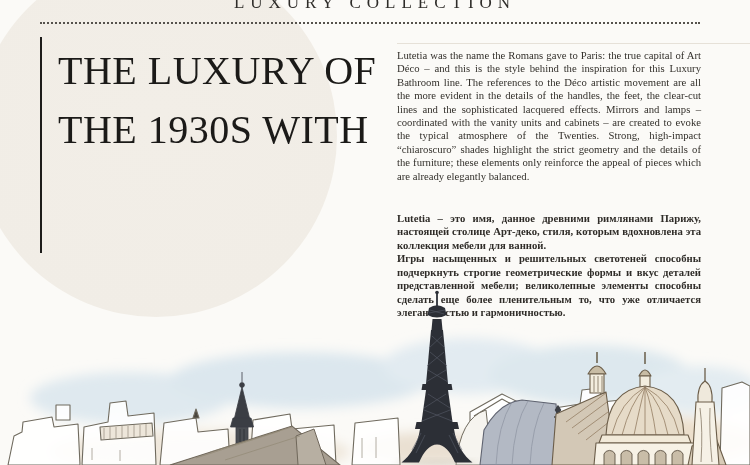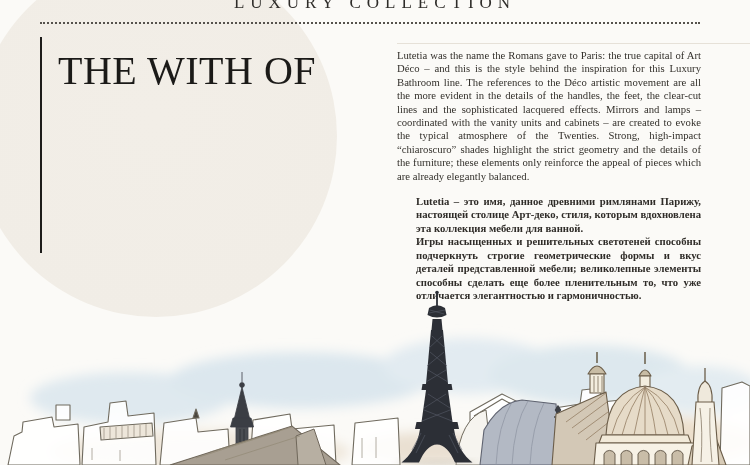--- a/index.html
+++ b/index.html
@@ -61,43 +61,44 @@
   .article{
     position:absolute;
     left:397px;top:49px;
     width:304px;
     font-size:10.7px;
     line-height:13.4px;
     text-align:justify;
     color:#33302B;
   }
   .article p{margin:0;}
-  .article .en{margin-bottom:12px;}
-  .article .ru{font-weight:bold;color:#2F2C28;margin-left:19px;}
+  .article .en{margin-bottom:29px;}
+  .article .ru{font-weight:bold;color:#2F2C28;}
   .illustration{
     position:absolute;
     left:0;top:290px;
     width:750px;height:175px;
   }
 </style>
 </head>
 <body>
 
 <div class="page">
 
   <div class="deco-circle"></div>
 
   <div class="collection-title">LUXURY COLLECTION</div>
 
   <div class="dotted-rule"></div>
   <div class="faint-rule"></div>
   <div class="v-rule"></div>
 
   <div class="headline">
-    <div class="hl-line">THE WITH OF</div>
+    <div class="hl-line">THE LUXURY OF</div>
+    <div class="hl-line">THE 1930S WITH</div>
   </div>
 
   <div class="article">
     <p class="en">Lutetia was the name the Romans gave to Paris: the true capital of Art Déco – and this is the style behind the inspiration for this Luxury Bathroom line. The references to the Déco artistic movement are all the more evident in the details of the handles, the feet, the clear-cut lines and the sophisticated lacquered effects. Mirrors and lamps – coordinated with the vanity units and cabinets – are created to evoke the typical atmosphere of the Twenties. Strong, high-impact “chiaroscuro” shades highlight the strict geometry and the details of the furniture; these elements only reinforce the appeal of pieces which are already elegantly balanced.</p>
     <p class="ru">Lutetia – это имя, данное древними римлянами Парижу, настоящей столице Арт-деко, стиля, которым вдохновлена эта коллекция мебели для ванной.</p>
     <p class="ru">Игры насыщенных и решительных светотеней способны подчеркнуть строгие геометрические формы и вкус деталей представленной мебели; великолепные элементы способны сделать еще более пленительным то, что уже отличается элегантностью и гармоничностью.</p>
   </div>
 
   <svg class="illustration" viewBox="0 0 750 175" role="img" aria-label="Watercolor ink sketch of Paris rooftops with the Eiffel Tower, a slender church spire and a ribbed dome">
     <defs>

